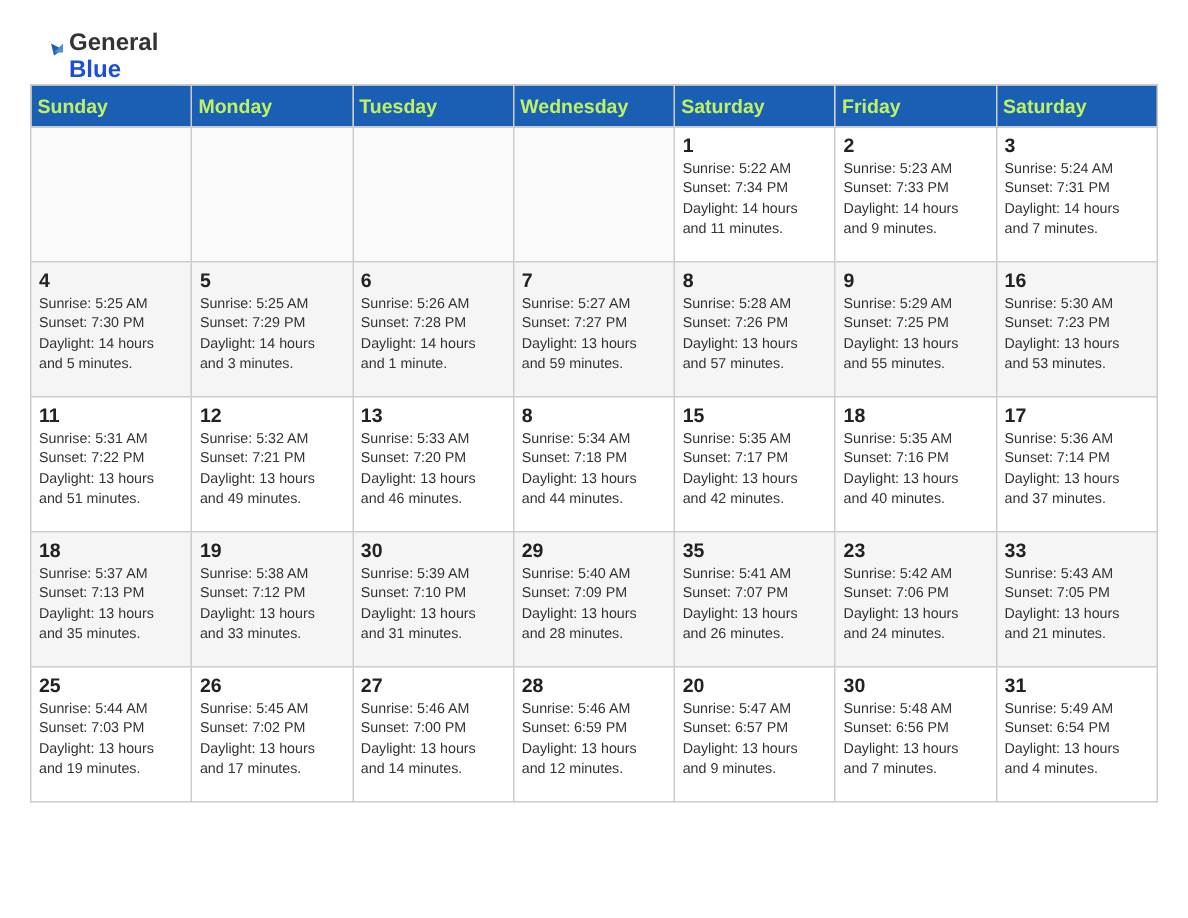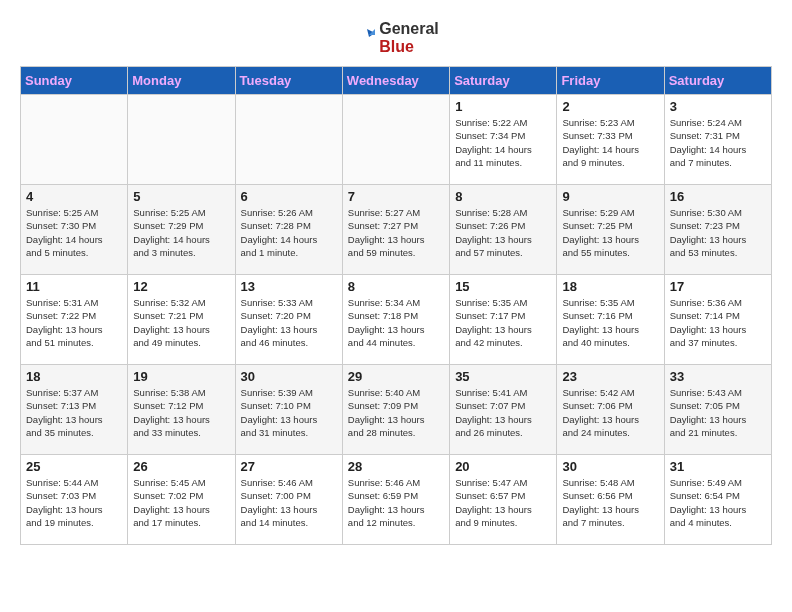--- a/index.html
+++ b/index.html
@@ -5,23 +5,22 @@
     * { box-sizing: border-box; margin: 0; padding: 0; }
     body {
       font-family: Arial, sans-serif;
       background: #fff;
       width: 792px;
       min-height: 612px;
       padding: 20px;
     }
     .header-area {
       display: flex;
-      justify-content: center;
+      justify-content: flex-start;
       align-items: flex-start;
-      margin-bottom: 10px;
     }
     .logo {
       display: flex;
       align-items: center;
       gap: 4px;
     }
     .title-area {
       text-align: right;
     }
     .month-year {
@@ -34,21 +33,21 @@
       font-size: 16px;
       color: #444;
     }
     .calendar {
       width: 100%;
       border-collapse: collapse;
       table-layout: fixed;
     }
     .calendar th {
       background-color: #1a5fb4;
-      color: #f0abfc;
+      color: #bef264;
       padding: 6px 4px;
       font-size: 13px;
       text-align: left;
       border: 1px solid #ccc;
     }
     .calendar td {
       border: 1px solid #ccc;
       vertical-align: top;
       padding: 4px 5px;
       height: 90px;
@@ -79,21 +78,21 @@
 <body>
 
 <div class="header-area">
   <div class="logo">
   <svg width="22" height="22" viewBox="0 0 22 22">
     <polygon points="14,2 22,6 16,10" fill="#1a5fb4"></polygon>
     <polygon points="16,8 22,8 22,2" fill="#4a90d9"></polygon>
   </svg>
   <div>
     <span style="font-size:16px;font-weight:bold;color:#333;">General</span><br>
-    <span style="font-size:16px;font-weight:bold;color:#b91c1c;">Blue</span>
+    <span style="font-size:16px;font-weight:bold;color:#1d4ed8;">Blue</span>
   </div>
 </div>
   <div class="title-area">
     <div class="month-year"></div>
     <div class="location"></div>
   </div>
 </div>
 
 <table class="calendar">
   <thead>

